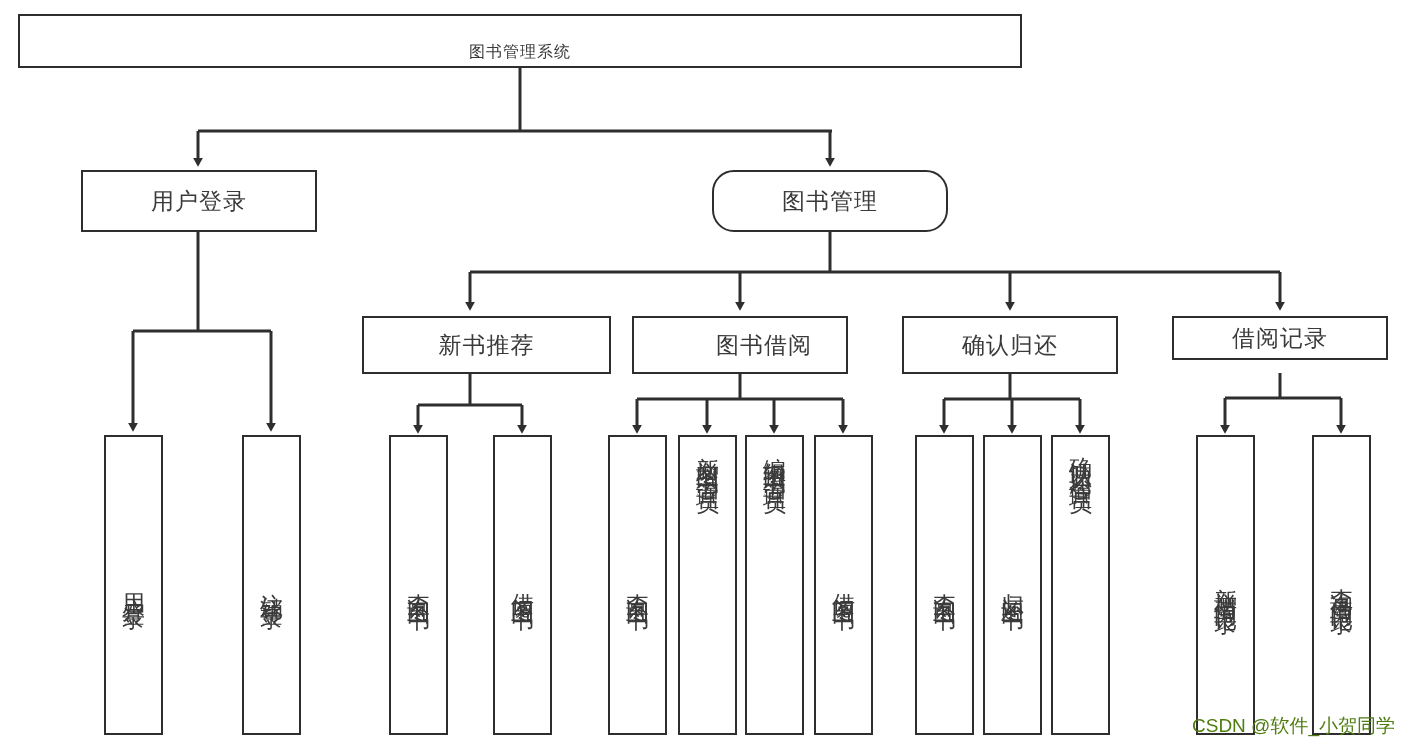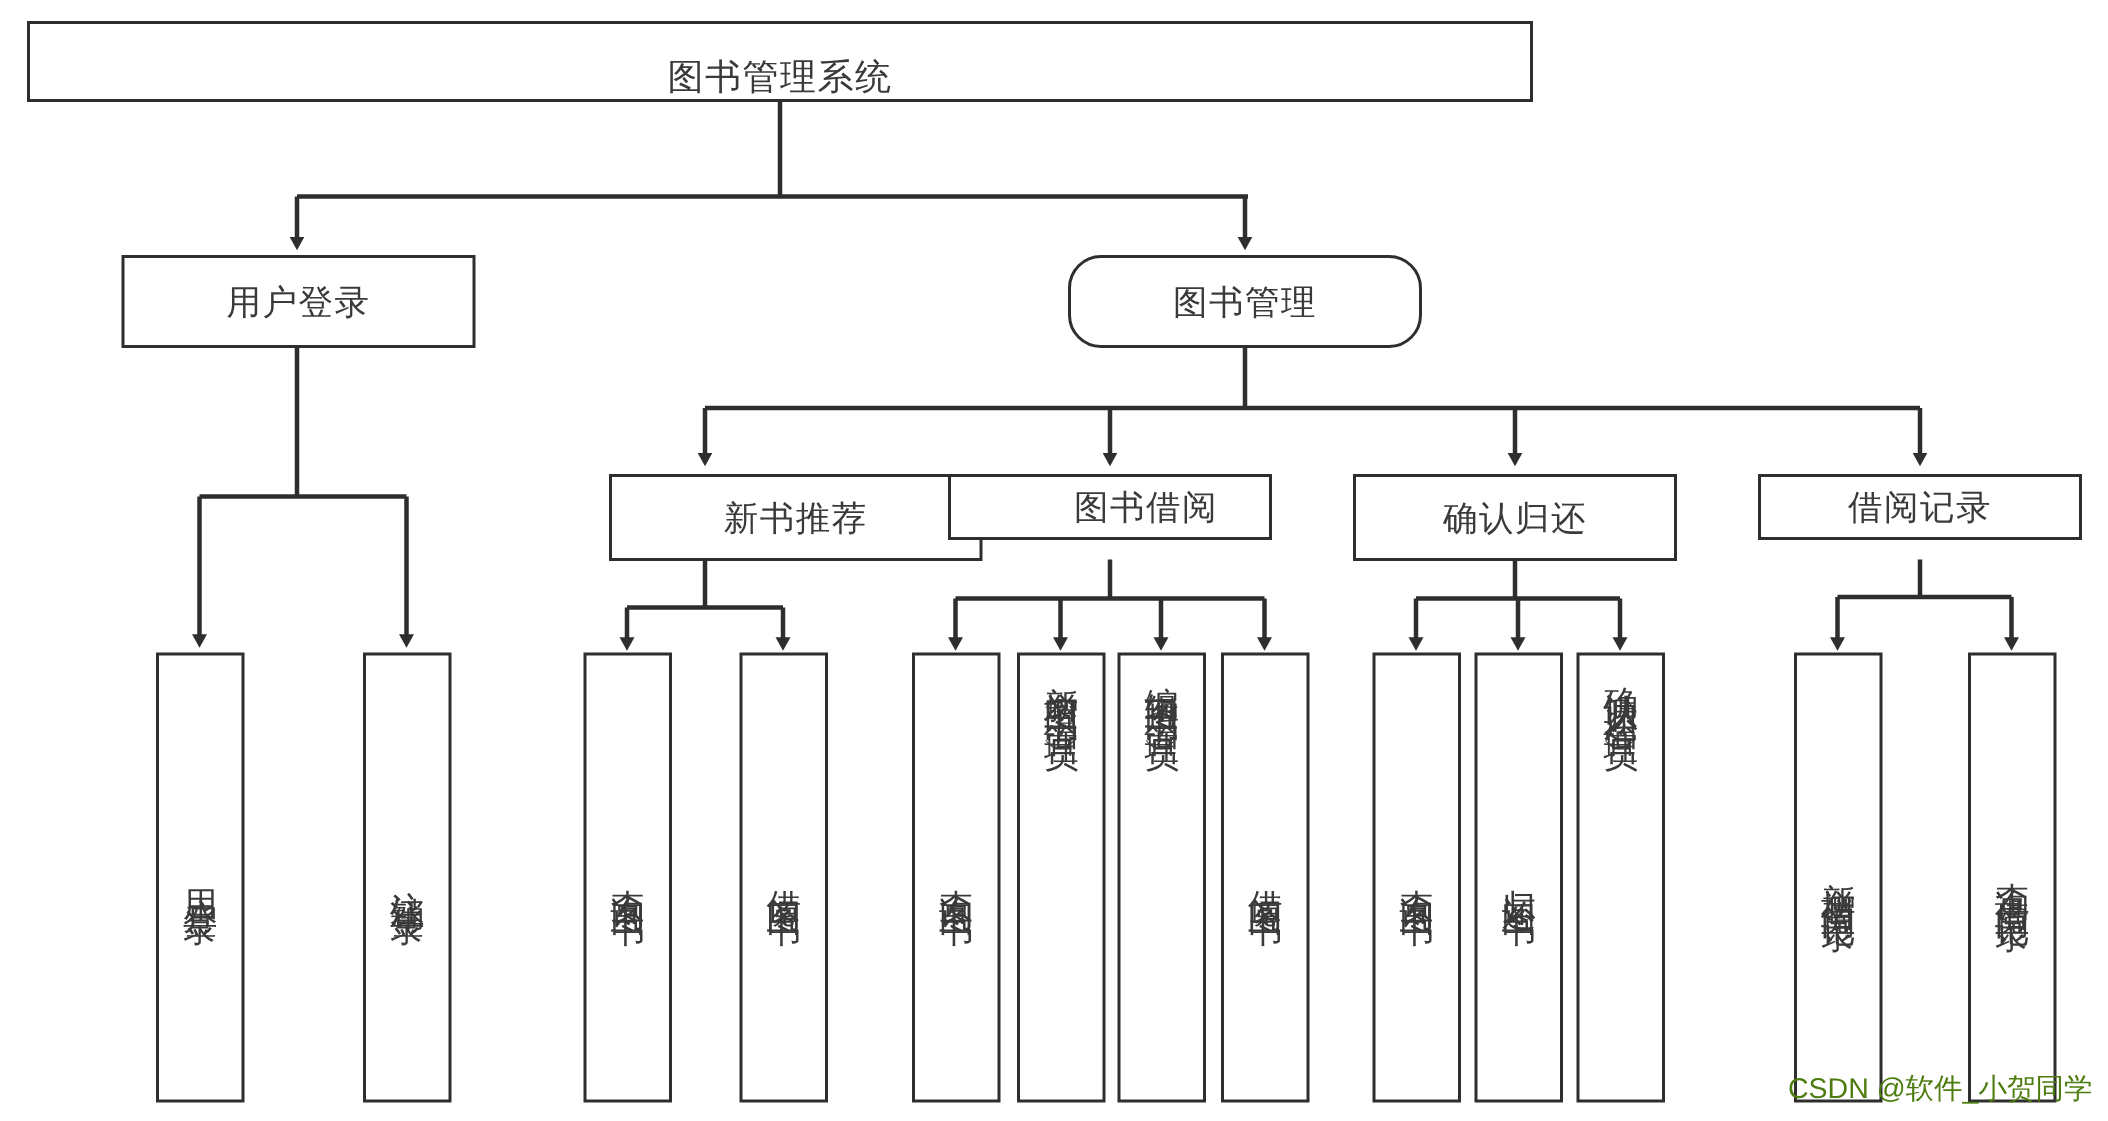--- a/index.html
+++ b/index.html
@@ -41,21 +41,21 @@
     color: #3a3a3a;
     letter-spacing: 1px;
     white-space: nowrap;
     line-height: 1.0;
   }
   
   .node.horiz .node-label {
     font-size: 23px;
   }
   .node.root .node-label {
-    font-size: 24px;
+    font-size: 16px;
     margin-top: 21px;
   }
   
   .node.vert {
     align-items: center;
     justify-content: center;
   }
   .node.vert .node-label {
     writing-mode: vertical-rl;
     text-orientation: upright;
@@ -139,24 +139,24 @@
     <span class="node-label">图书管理系统</span>
   </div>
 
   <div class="node horiz" style="left:81px; top:170px; width:236px; height:62px;">
     <span class="node-label">用户登录</span>
   </div>
   <div class="node horiz" style="left:712px; top:170px; width:236px; height:62px;border-radius:22px;">
     <span class="node-label">图书管理</span>
   </div>
 
-  <div class="node horiz" style="left:362px; top:316px; width:249px; height:58px;margin-left:44px;">
+  <div class="node horiz" style="left:362px; top:316px; width:249px; height:58px;">
     <span class="node-label">新书推荐</span>
   </div>
-  <div class="node horiz" style="left:632px; top:316px; width:216px; height:44px;padding-left:48px;">
+  <div class="node horiz" style="left:632px; top:316px; width:216px; height:58px;padding-left:48px;">
     <span class="node-label">图书借阅</span>
   </div>
   <div class="node horiz" style="left:902px; top:316px; width:216px; height:58px;">
     <span class="node-label">确认归还</span>
   </div>
   <div class="node horiz" style="left:1172px; top:316px; width:216px; height:44px;">
     <span class="node-label">借阅记录</span>
   </div>
 
   <div class="node vert" style="left:104px; top:435px; width:59px; height:300px;">

